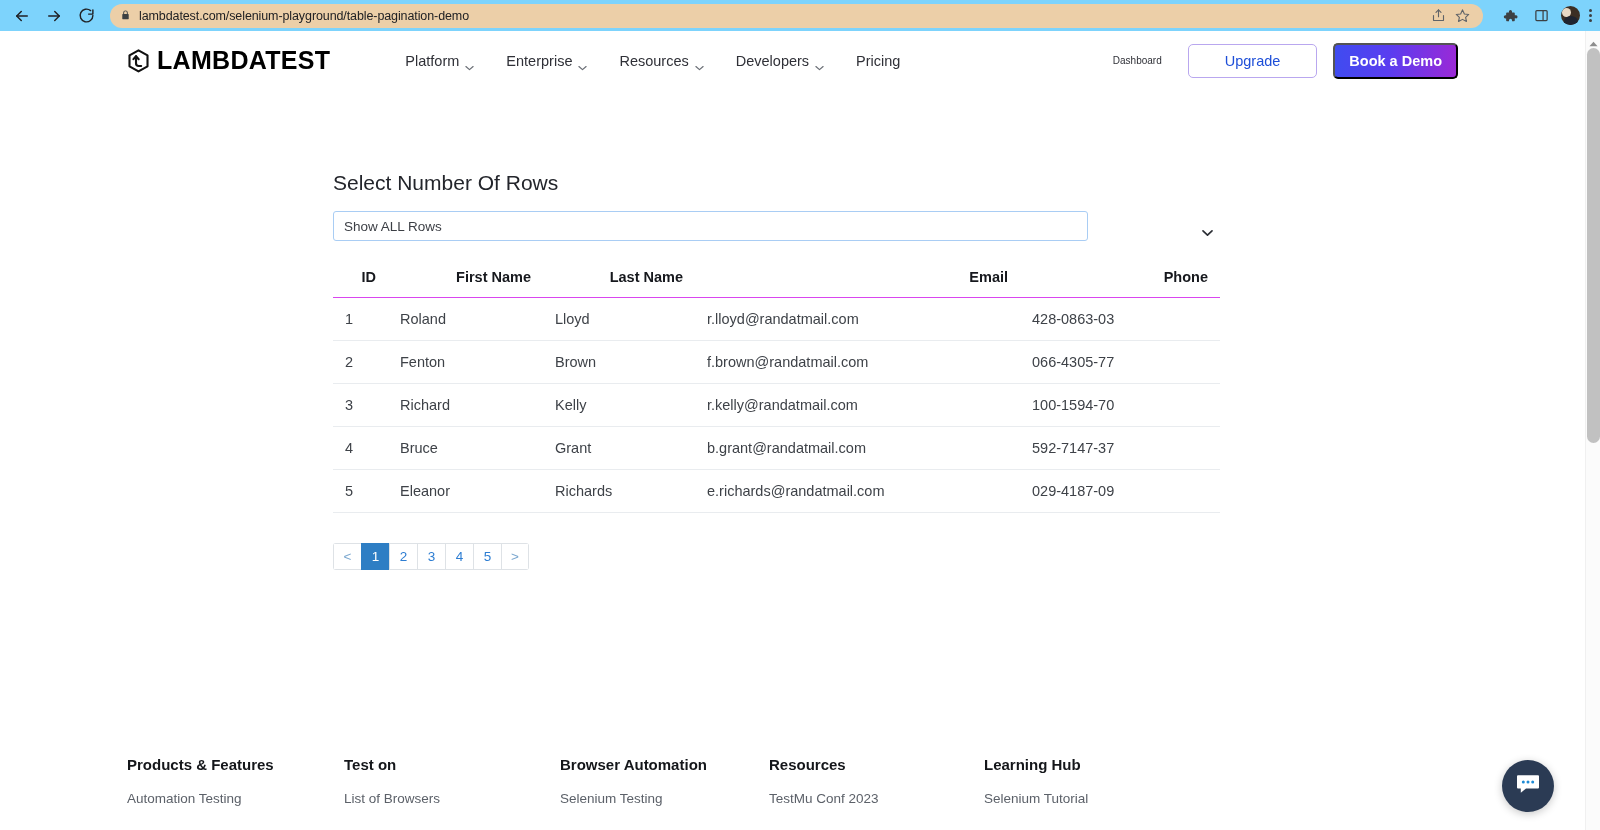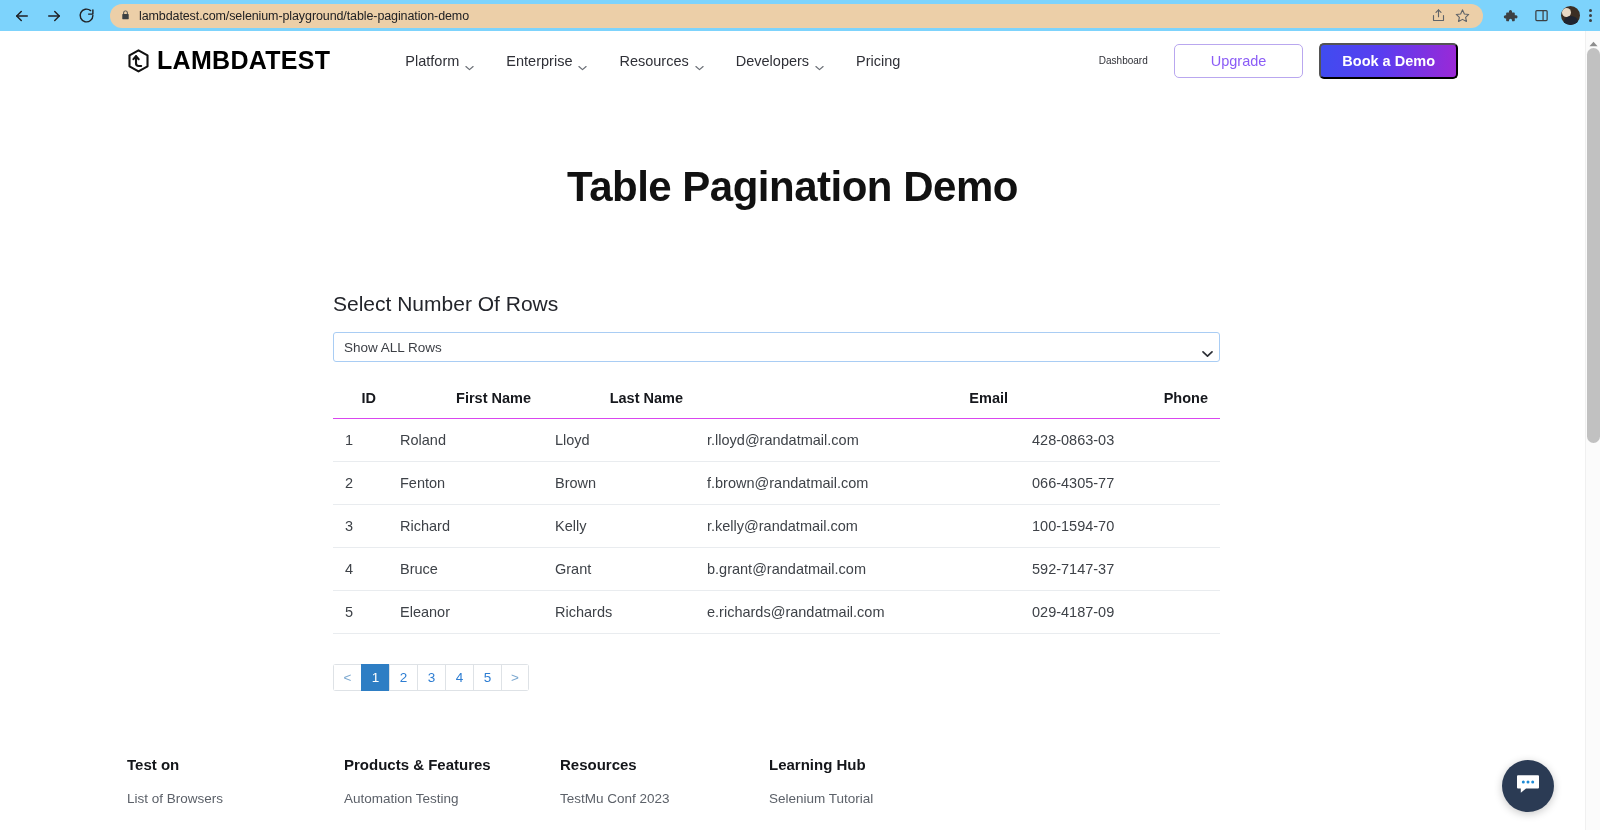--- a/index.html
+++ b/index.html
@@ -121,27 +121,27 @@
     padding: 8px 10px;
     white-space: nowrap;
   }
   .btn-upgrade {
     border: 1px solid #b9a7ef;
     border-radius: 5px;
     padding: 0 36px;
     height: 34px;
     display: flex; align-items: center; justify-content: center;
     font-size: 14.5px;
-    color: #8b5cf6;
+    color: #1d4ed8;
     background: #fff;
     white-space: nowrap;
   }
   .btn-demo {
     border-radius: 5px;
-    padding: 0 21px;
+    padding: 0 14px;
     height: 36px;
     display: flex; align-items: center; justify-content: center;
     font-size: 14.5px;
     font-weight: 700;
     color: #fff;
     background: linear-gradient(95deg, #3f4cf0 0%, #5a3df0 45%, #9b29d6 100%);
     white-space: nowrap;
   }
 
   
@@ -163,21 +163,21 @@
     font-size: 21px;
     color: #23252b;
     font-weight: 400;
     margin-bottom: 16px;
     margin-top: 24px;
   }
   .select-wrap { position: relative; }
   select.rows-select {
     appearance: none;
     -webkit-appearance: none;
-    width: 887px;
+    width: 755px;
     height: 30px;
     border: 1px solid #a9cdf4;
     border-radius: 3px;
     background: #fff;
     font-size: 13.5px;
     color: #3c3f45;
     padding: 0 10px;
     font-family: "Liberation Sans", sans-serif;
     outline: none;
   }
@@ -417,21 +417,20 @@
       </div>
     </nav>
 
     <div class="header-right">
       <a class="dashboard-link">Dashboard</a>
       <button class="btn-upgrade">Upgrade</button>
       <button class="btn-demo">Book a Demo</button>
     </div>
   </div>
 
-  <h1 class="page-title">Table Pagination Demo</h1>
 
   <div class="content">
     <div class="rows-label">Select Number Of Rows</div>
 
     <div class="select-wrap">
       <select class="rows-select">
         <option>Show ALL Rows</option>
       </select>
       <span class="select-chev">
         <svg width="11" height="7" viewBox="0 0 11 7" fill="none" stroke="currentColor" stroke-width="1.7" stroke-linecap="round" stroke-linejoin="round">
@@ -496,26 +495,30 @@
       <div class="page-cell">3</div>
       <div class="page-cell">4</div>
       <div class="page-cell">5</div>
       <div class="page-cell nav-arrow">&gt;</div>
     </div>
   </div>
 
   <div class="site-footer">
     <div class="footer-cols">
       <div class="footer-col">
+        <div class="footer-heading">Products &amp; Features</div>
+        <a class="footer-link">Automation Testing</a>
+      </div>
+      <div class="footer-col">
         <div class="footer-heading">Test on</div>
         <a class="footer-link">List of Browsers</a>
       </div>
       <div class="footer-col">
-        <div class="footer-heading">Products &amp; Features</div>
-        <a class="footer-link">Automation Testing</a>
+        <div class="footer-heading">Browser Automation</div>
+        <a class="footer-link">Selenium Testing</a>
       </div>
       <div class="footer-col">
         <div class="footer-heading">Resources</div>
         <a class="footer-link">TestMu Conf 2023</a>
       </div>
       <div class="footer-col">
         <div class="footer-heading">Learning Hub</div>
         <a class="footer-link">Selenium Tutorial</a>
       </div>
     </div>

